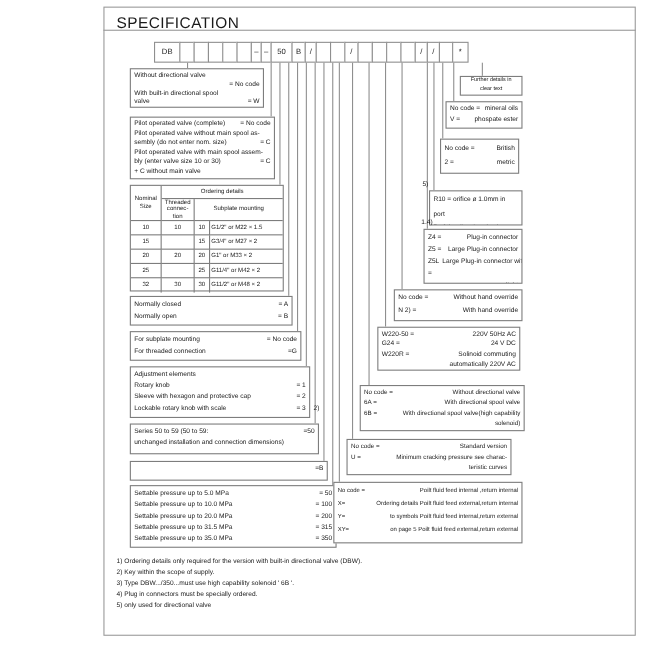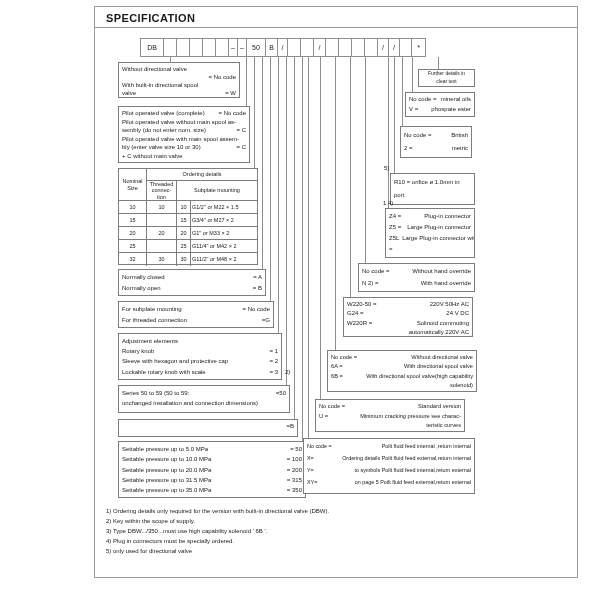--- a/index.html
+++ b/index.html
@@ -1,20 +1,20 @@
 <!DOCTYPE html>
 <html><head>
 <meta charset="utf-8">
 <style>
   html,body{margin:0;padding:0;background:#ffffff;}
   #canvas{position:relative;width:600px;height:600px;background:#ffffff;
           font-family:"Liberation Sans", sans-serif;color:#1a1a1a;overflow:hidden;}
   *{box-sizing:border-box;}
   .page-border{position:absolute;border:1px solid #9a9a9a;background:#ffffff;}
-  .title{position:absolute;font-size:11px;font-weight:bold;letter-spacing:.4px;}
+  .title{position:absolute;font-size:14px;font-weight:normal;letter-spacing:.4px;}
   .hrule{position:absolute;height:1px;background:#9a9a9a;}
   .coderow{position:absolute;display:flex;}
   .cell{height:19px;border:1px solid #8f8f8f;margin-left:-1px;display:flex;
         align-items:center;justify-content:center;font-size:7px;background:#fff;}
   .cell:first-child{margin-left:0;}
   .vline{position:absolute;width:1px;background:#8f8f8f;}
   .box{position:absolute;border:1px solid #7d7d7d;background:#fff;font-size:6px;
        line-height:1.55;padding:2px 3px;overflow:hidden;}
   .row{display:flex;justify-content:space-between;}
   .row .v{text-align:right;white-space:nowrap;margin-left:3px;}

